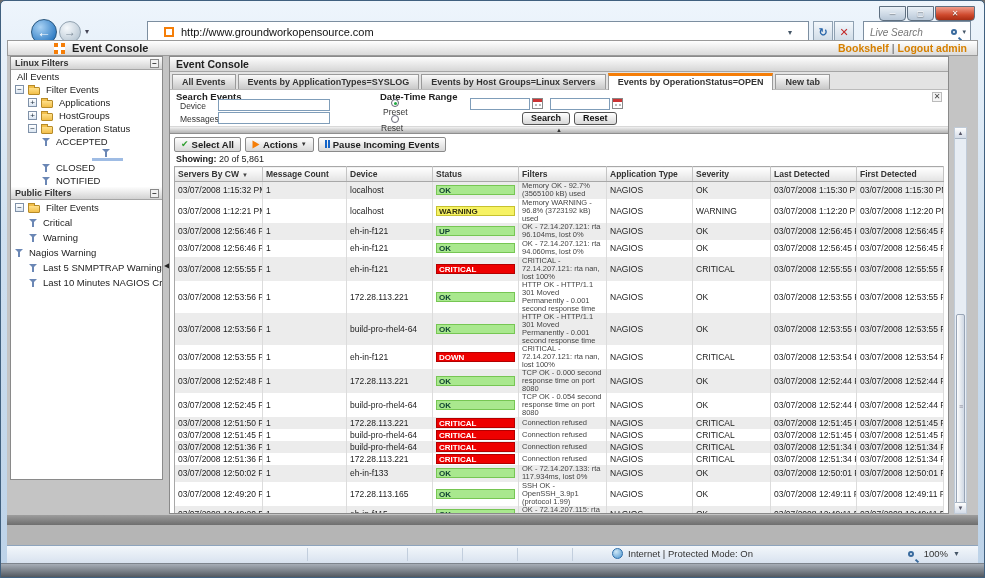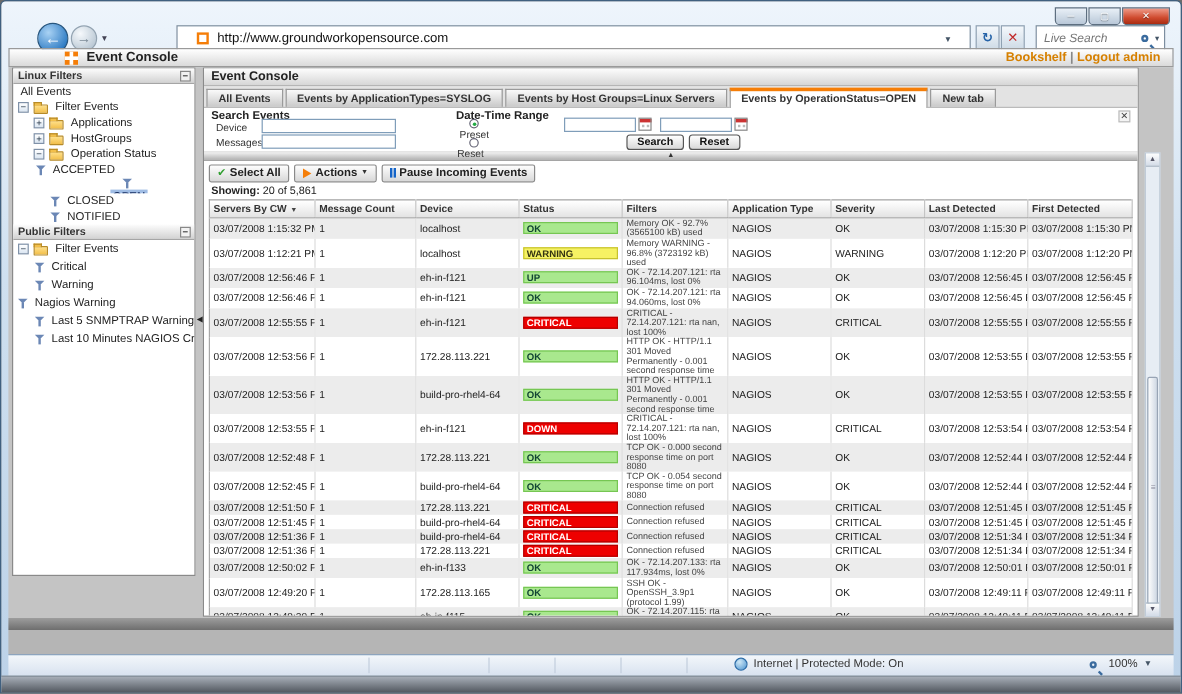--- a/index.html
+++ b/index.html
@@ -205,21 +205,21 @@
           <div class="tree-item" style="padding-left: 17px;">
             <span class="expander">+</span>
             <span class="icon-folder"></span>
             <span class="tree-label">HostGroups</span>
           </div>
           <div class="tree-item" style="padding-left: 17px;">
             <span class="expander">−</span>
             <span class="icon-folder"></span>
             <span class="tree-label">Operation Status</span>
           </div>
-          <div class="tree-item" style="padding-left: 18px;">
+          <div class="tree-item" style="padding-left: 30px;">
             <span class="icon-funnel"></span>
             <span class="tree-label">ACCEPTED</span>
           </div>
           <div class="tree-item selected" style="padding-left: 42px; flex-direction: column;">
             <span class="icon-funnel"></span>
             <span class="tree-label">OPEN</span>
           </div>
           <div class="tree-item" style="padding-left: 30px;">
             <span class="icon-funnel"></span>
             <span class="tree-label">CLOSED</span>

